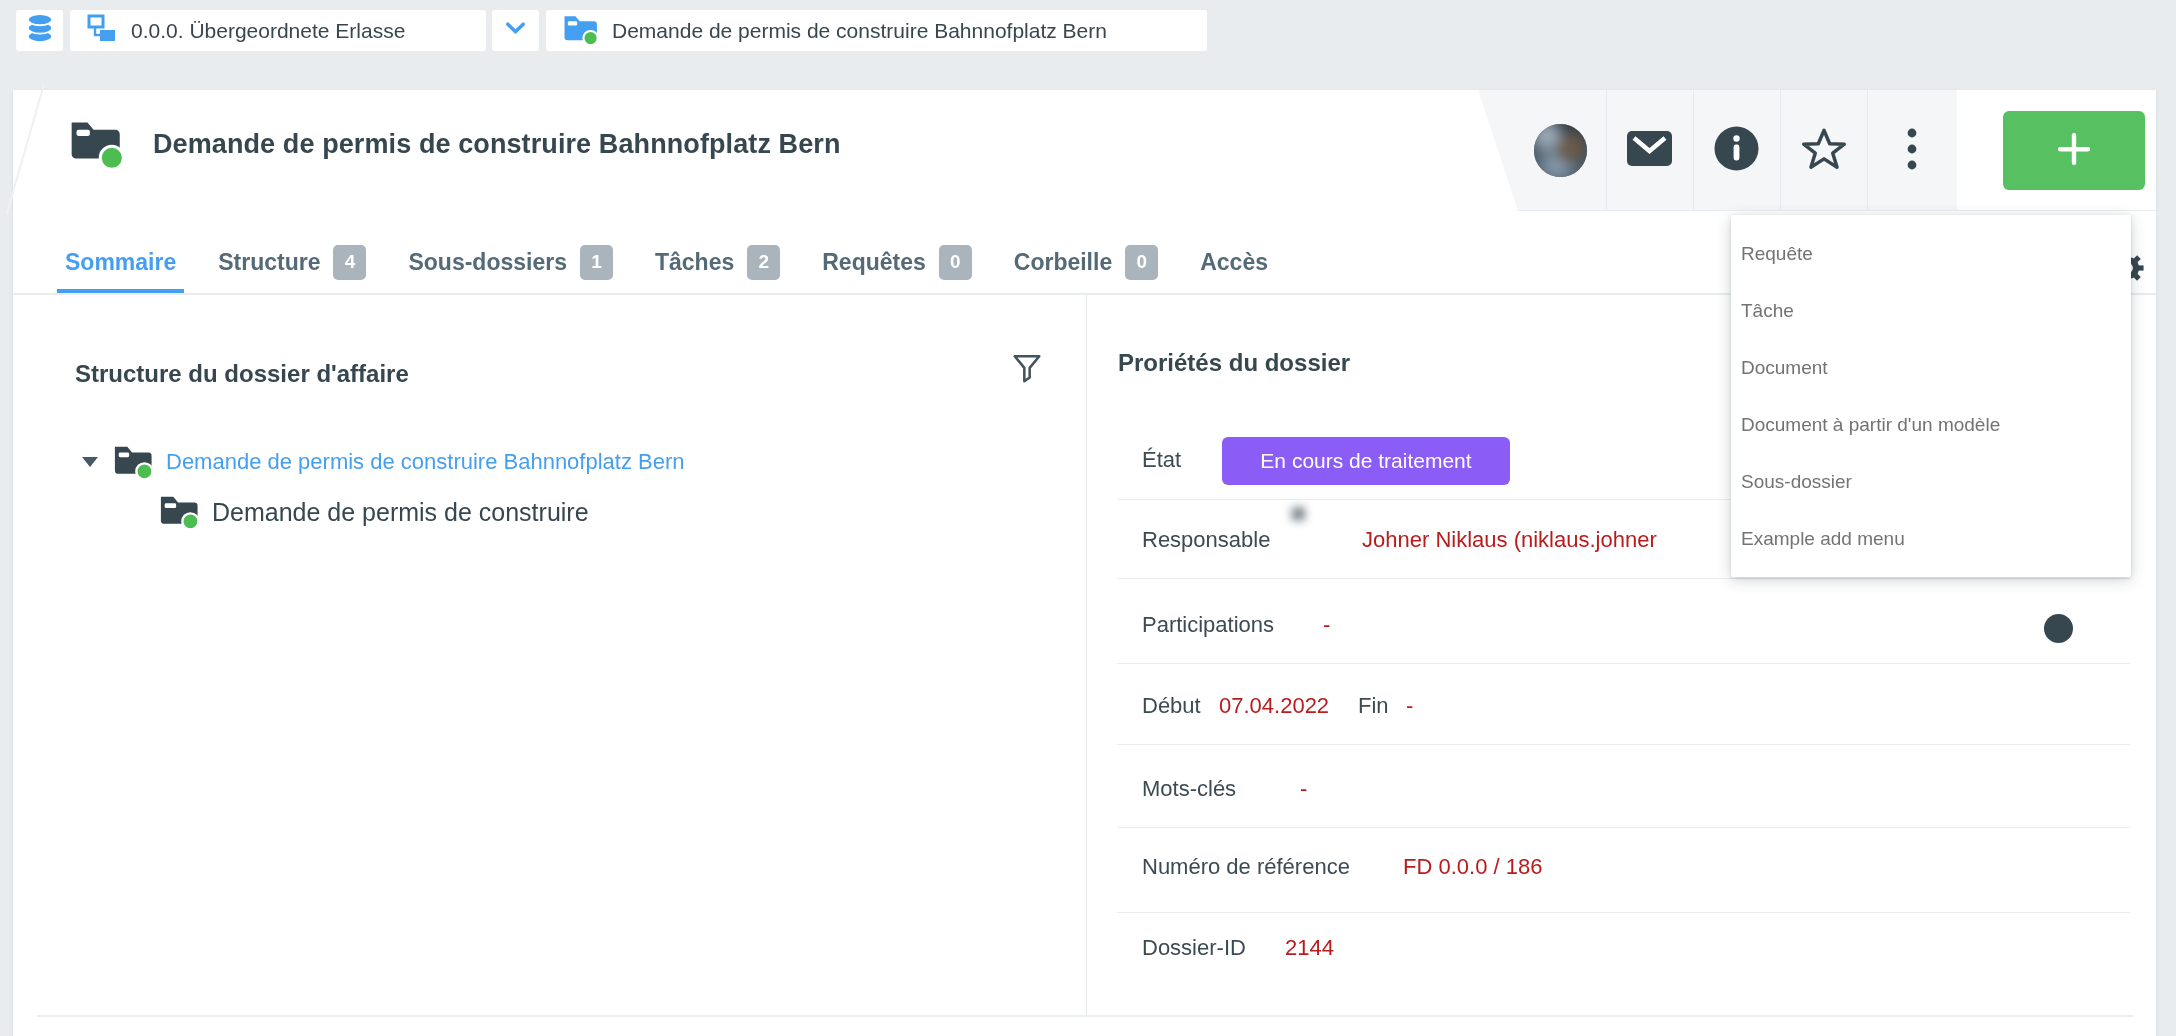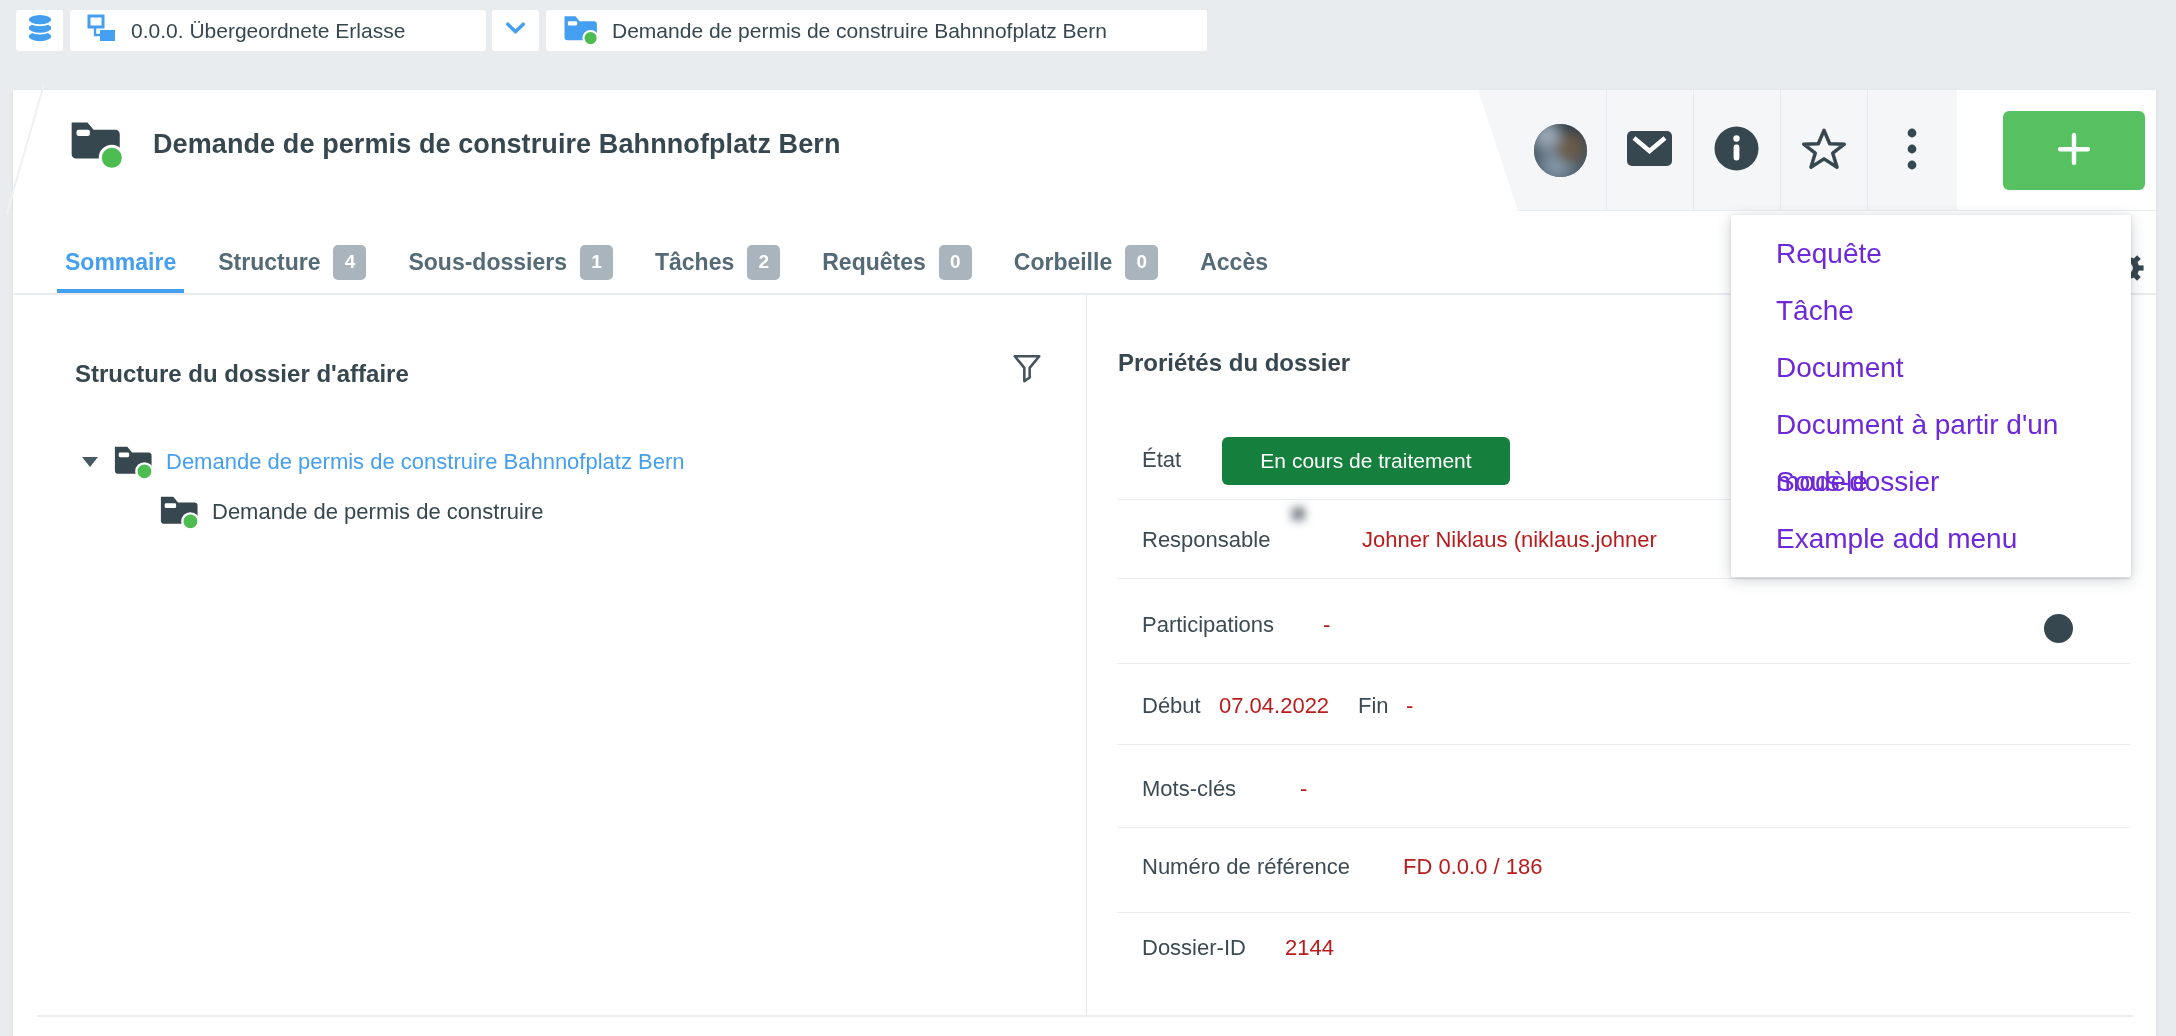--- a/index.html
+++ b/index.html
@@ -57,40 +57,40 @@
   
   .vdivider { position:absolute; left:1073px; top:205px; width:1px; height:720px; background:#e3e7ea; }
   .section-title { position:absolute; font-size:24px; font-weight:600; color:#37474f; }
   .filter-btn { position:absolute; left:992px; top:258px; width:44px; height:44px; background:none; border:none;
                 cursor:pointer; display:flex; align-items:center; justify-content:center; }
 
   .tree-row { position:absolute; display:flex; align-items:center; }
   .caret { width:0; height:0; border-left:8px solid transparent; border-right:8px solid transparent;
            border-top:10px solid #455a64; margin-right:14px; cursor:pointer; }
   .tree-link { font-size:22px; color:#459ff0; text-decoration:none; cursor:pointer; }
-  .tree-text { font-size:22px; color:#37474f; }
+  .tree-text { font-size:25px; color:#37474f; }
 
   .prop-label { position:absolute; font-size:22px; font-weight:400; color:#3b4a53; }
   .prop-value { position:absolute; font-size:22px; color:#b91c1c; }
   .hdivider { position:absolute; left:1104px; width:1013px; height:1px; background:#e9edf0; }
-  .status-chip { position:absolute; left:1209px; top:347px; width:288px; height:48px; background:#15803d;
+  .status-chip { position:absolute; left:1209px; top:347px; width:288px; height:48px; background:#8b5cf6;
                  border-radius:6px; color:#fff; font-size:21px; display:flex; align-items:center; justify-content:center; }
   .resp-avatar { position:absolute; left:1285px; top:424px; width:52px; height:52px; }
   .resp-avatar .avatar { width:52px; height:52px; }
   .bottom-divider { position:absolute; left:24px; top:925px; width:2096px; height:2px; background:#eceff1; }
 
   
   .gear-partial { position:absolute; left:2098px; top:161px; z-index:4; }
   .circle-partial { position:absolute; left:2031px; top:524px; width:29px; height:29px; border-radius:50%;
                     background:#37474f; z-index:4; }
 
   
   .add-menu { position:absolute; left:1731px; top:215px; width:400px; background:#fff; z-index:40; padding:10px 0;
               border-radius:2px; box-shadow:0 3px 16px rgba(30,45,55,.20), 0 1px 4px rgba(30,45,55,.12); }
-  .menu-item { height:57px; line-height:57px; padding-left:45px; font-size:28px; font-weight:500; color:#6d28d9;
+  .menu-item { height:57px; line-height:57px; padding-left:10px; font-size:19px; font-weight:500; color:#737373;
                cursor:pointer; }
   .menu-item.highlight { background:#eceef0; }
 </style>
 </head>
 <body>
 
 <div id="app">
 
   <div class="topbar">
     <button class="pill pill-db">

